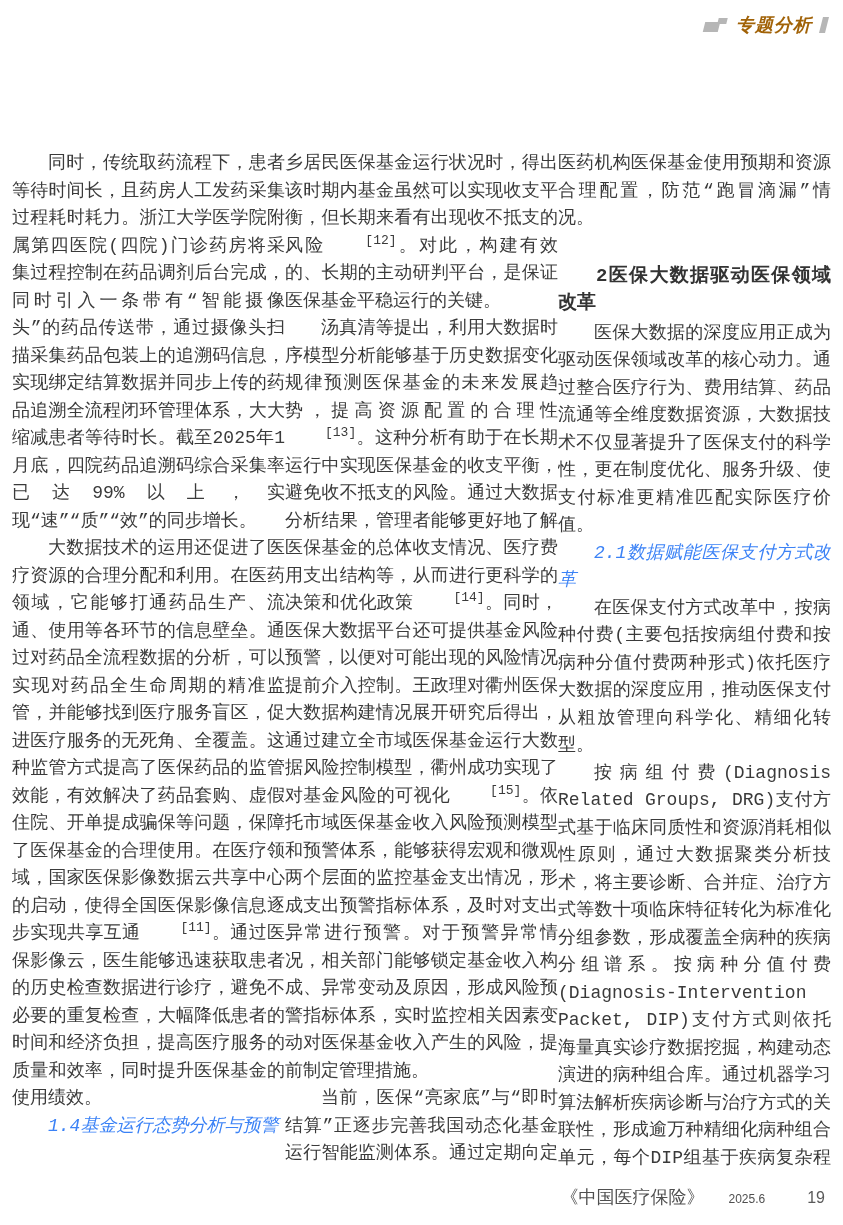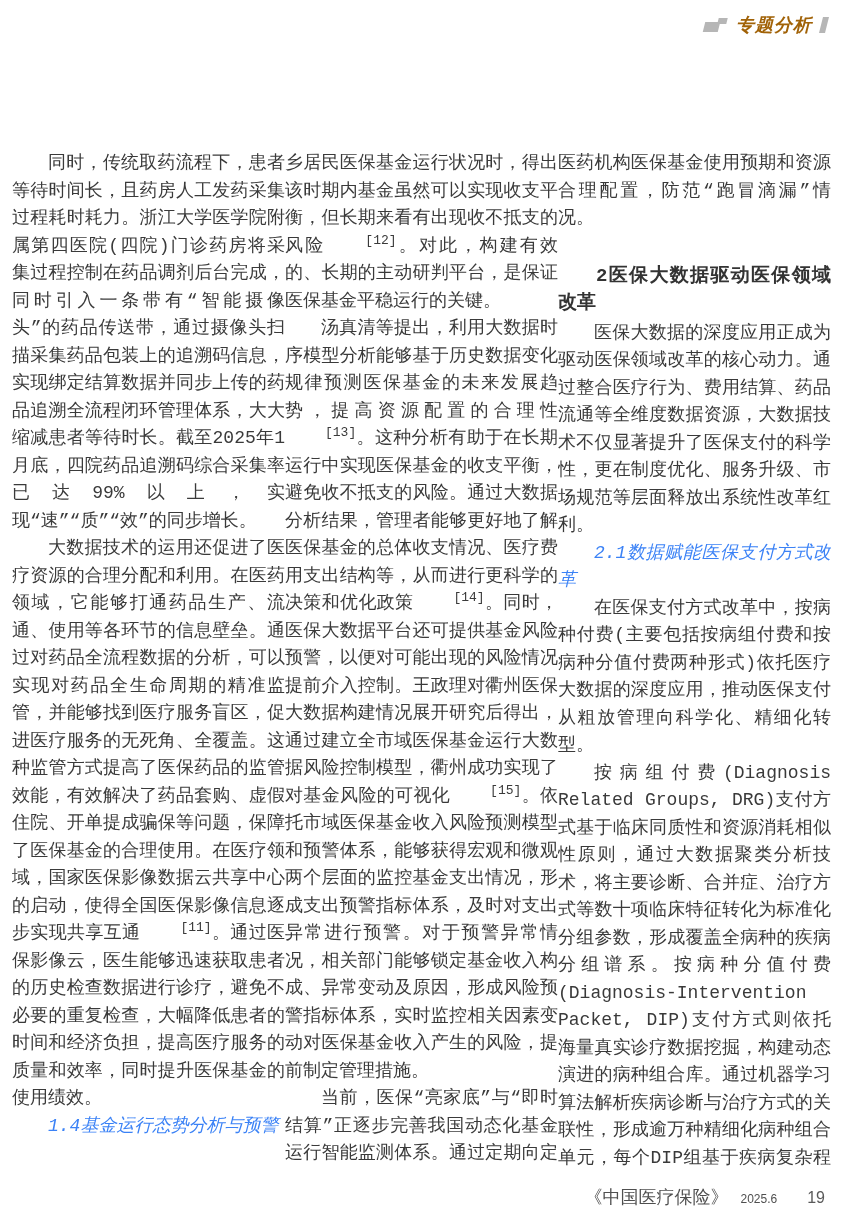--- a/index.html
+++ b/index.html
@@ -107,20 +107,21 @@
   }
 
   
   .ftr {
     position: absolute;
     right: 18px;
     bottom: 16px;
     display: flex;
     align-items: baseline;
     color: #4f4f4f;
+    gap: 12px;
   }
   .ftr .journal { font-size: 18px; }
   .ftr .issue   { font-size: 12px; margin-left: 12px; }
   .ftr .pageno  { font-size: 16px; margin-left: 30px; color: #5a5a5a; }
 </style>
 </head>
 <body>
 
 <div class="page">
 
@@ -137,21 +138,21 @@
         <h3>1.4基金运行态势分析与预警</h3>
       </div>
       <div class="col">
         <p>乡居民医保基金运行状况时，得出该时期内基金虽然可以实现收支平衡，但长期来看有出现收不抵支的风险<sup>[12]</sup>。对此，构建有效的、长期的主动研判平台，是保证医保基金平稳运行的关键。</p>
         <p class="indent">汤真清等提出，利用大数据时序模型分析能够基于历史数据变化规律预测医保基金的未来发展趋势，提高资源配置的合理性<sup>[13]</sup>。这种分析有助于在长期运行中实现医保基金的收支平衡，避免收不抵支的风险。通过大数据分析结果，管理者能够更好地了解医保基金的总体收支情况、医疗费用支出结构等，从而进行更科学的决策和优化政策<sup>[14]</sup>。同时，医保大数据平台还可提供基金风险预警，以便对可能出现的风险情况提前介入控制。王政理对衢州医保大数据构建情况展开研究后得出，通过建立全市域医保基金运行大数据风险控制模型，衢州成功实现了对基金风险的可视化<sup>[15]</sup>。依托市域医保基金收入风险预测模型和预警体系，能够获得宏观和微观两个层面的监控基金支出情况，形成支出预警指标体系，及时对支出异常进行预警。对于预警异常情况，相关部门能够锁定基金收入构成、异常变动及原因，形成风险预警指标体系，实时监控相关因素变动对医保基金收入产生的风险，提前制定管理措施。</p>
         <p class="indent">当前，医保“亮家底”与“即时结算”正逐步完善我国动态化基金运行智能监测体系。通过定期向定点医药机构发布医保数据，有利于提高定点</p>
       </div>
       <div class="col">
         <p>医药机构医保基金使用预期和资源合理配置，防范“跑冒滴漏”情况。</p>
         <h2>2医保大数据驱动医保领域改革</h2>
-        <p class="indent">医保大数据的深度应用正成为驱动医保领域改革的核心动力。通过整合医疗行为、费用结算、药品流通等全维度数据资源，大数据技术不仅显著提升了医保支付的科学性，更在制度优化、服务升级、市场规范等层面释放出系统性改革红利。</p>
+        <p class="indent">医保大数据的深度应用正成为驱动医保领域改革的核心动力。通过整合医疗行为、费用结算、药品流通等全维度数据资源，大数据技术不仅显著提升了医保支付的科学性，更在制度优化、服务升级、使支付标准更精准匹配实际医疗价值。</p>
         <h3>2.1数据赋能医保支付方式改革</h3>
         <p class="indent">在医保支付方式改革中，按病种付费(主要包括按病组付费和按病种分值付费两种形式)依托医疗大数据的深度应用，推动医保支付从粗放管理向科学化、精细化转型。</p>
         <p class="indent">按病组付费(Diagnosis Related Groups, DRG)支付方式基于临床同质性和资源消耗相似性原则，通过大数据聚类分析技术，将主要诊断、合并症、治疗方式等数十项临床特征转化为标准化分组参数，形成覆盖全病种的疾病分组谱系。按病种分值付费(Diagnosis-Intervention Packet, DIP)支付方式则依托海量真实诊疗数据挖掘，构建动态演进的病种组合库。通过机器学习算法解析疾病诊断与治疗方式的关联性，形成逾万种精细化病种组合单元，每个DIP组基于疾病复杂程度、治疗成本等维度赋予分值，结合区域医保基金总额形成动态点值结算机制。这种“数据画像+分值浮动”的设计，使支付标准更精准匹配实际医疗价值。</p>
       </div>
     </div>
 
   <div class="ftr">
     <span class="journal">《中国医疗保险》</span>
     <span class="issue">2025.6</span>
     <span class="pageno">19</span>

